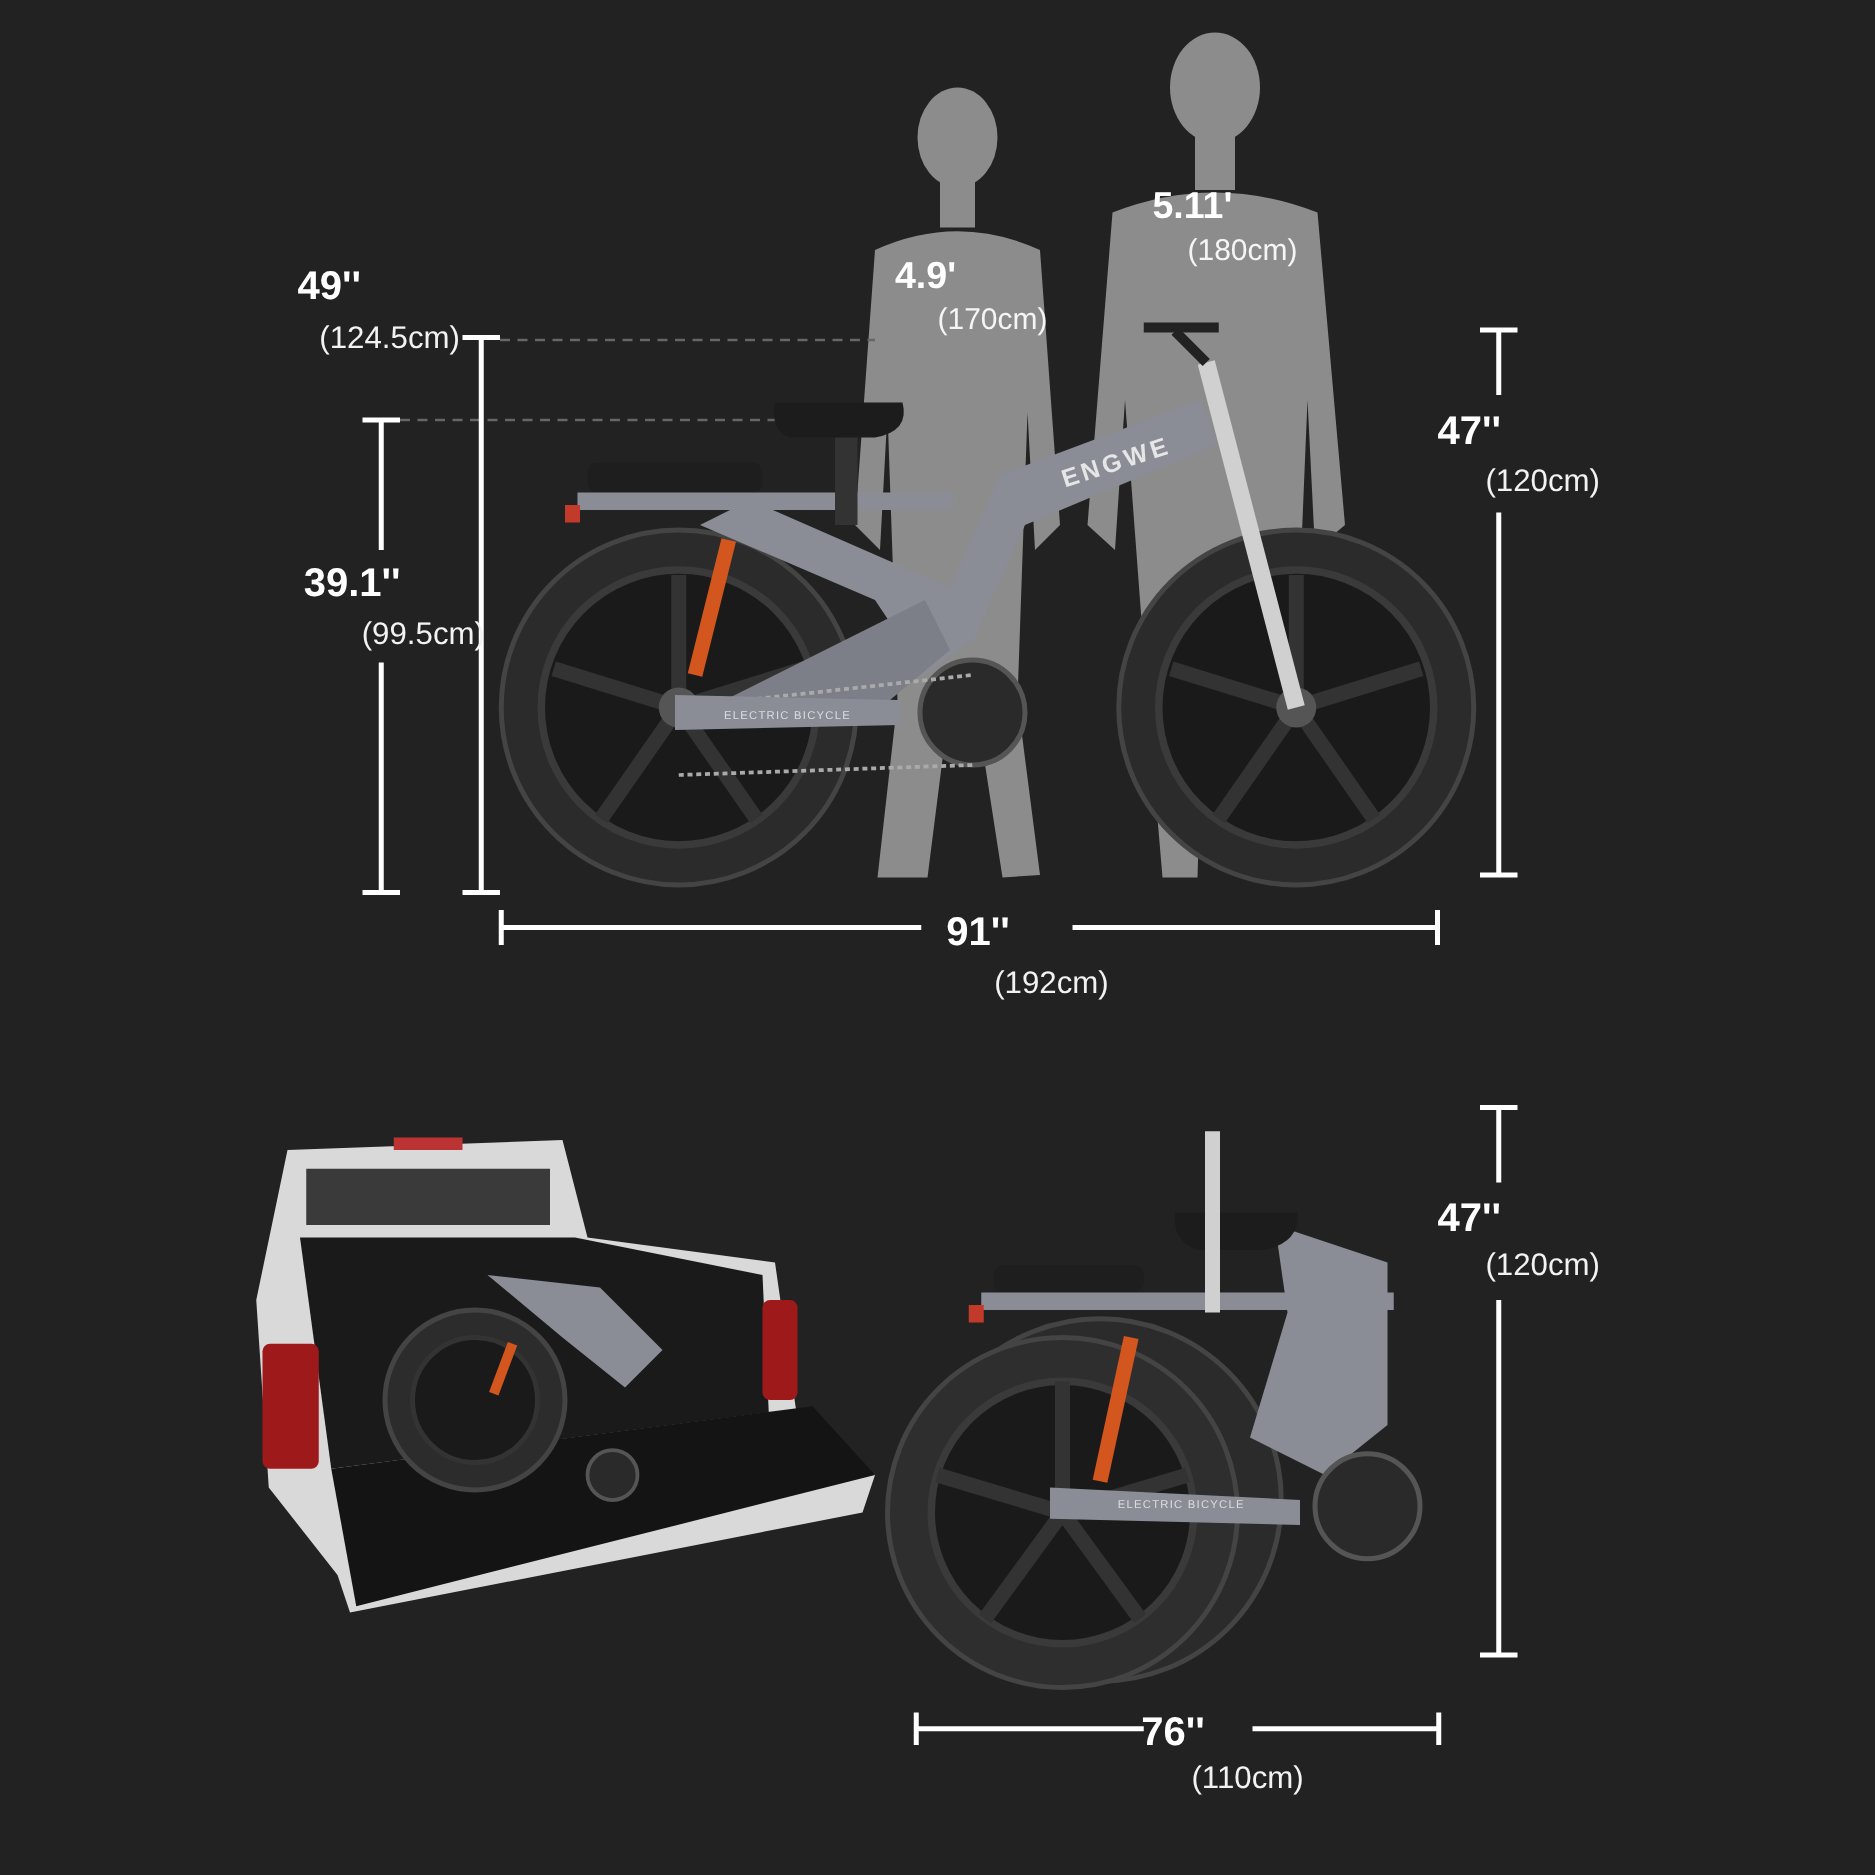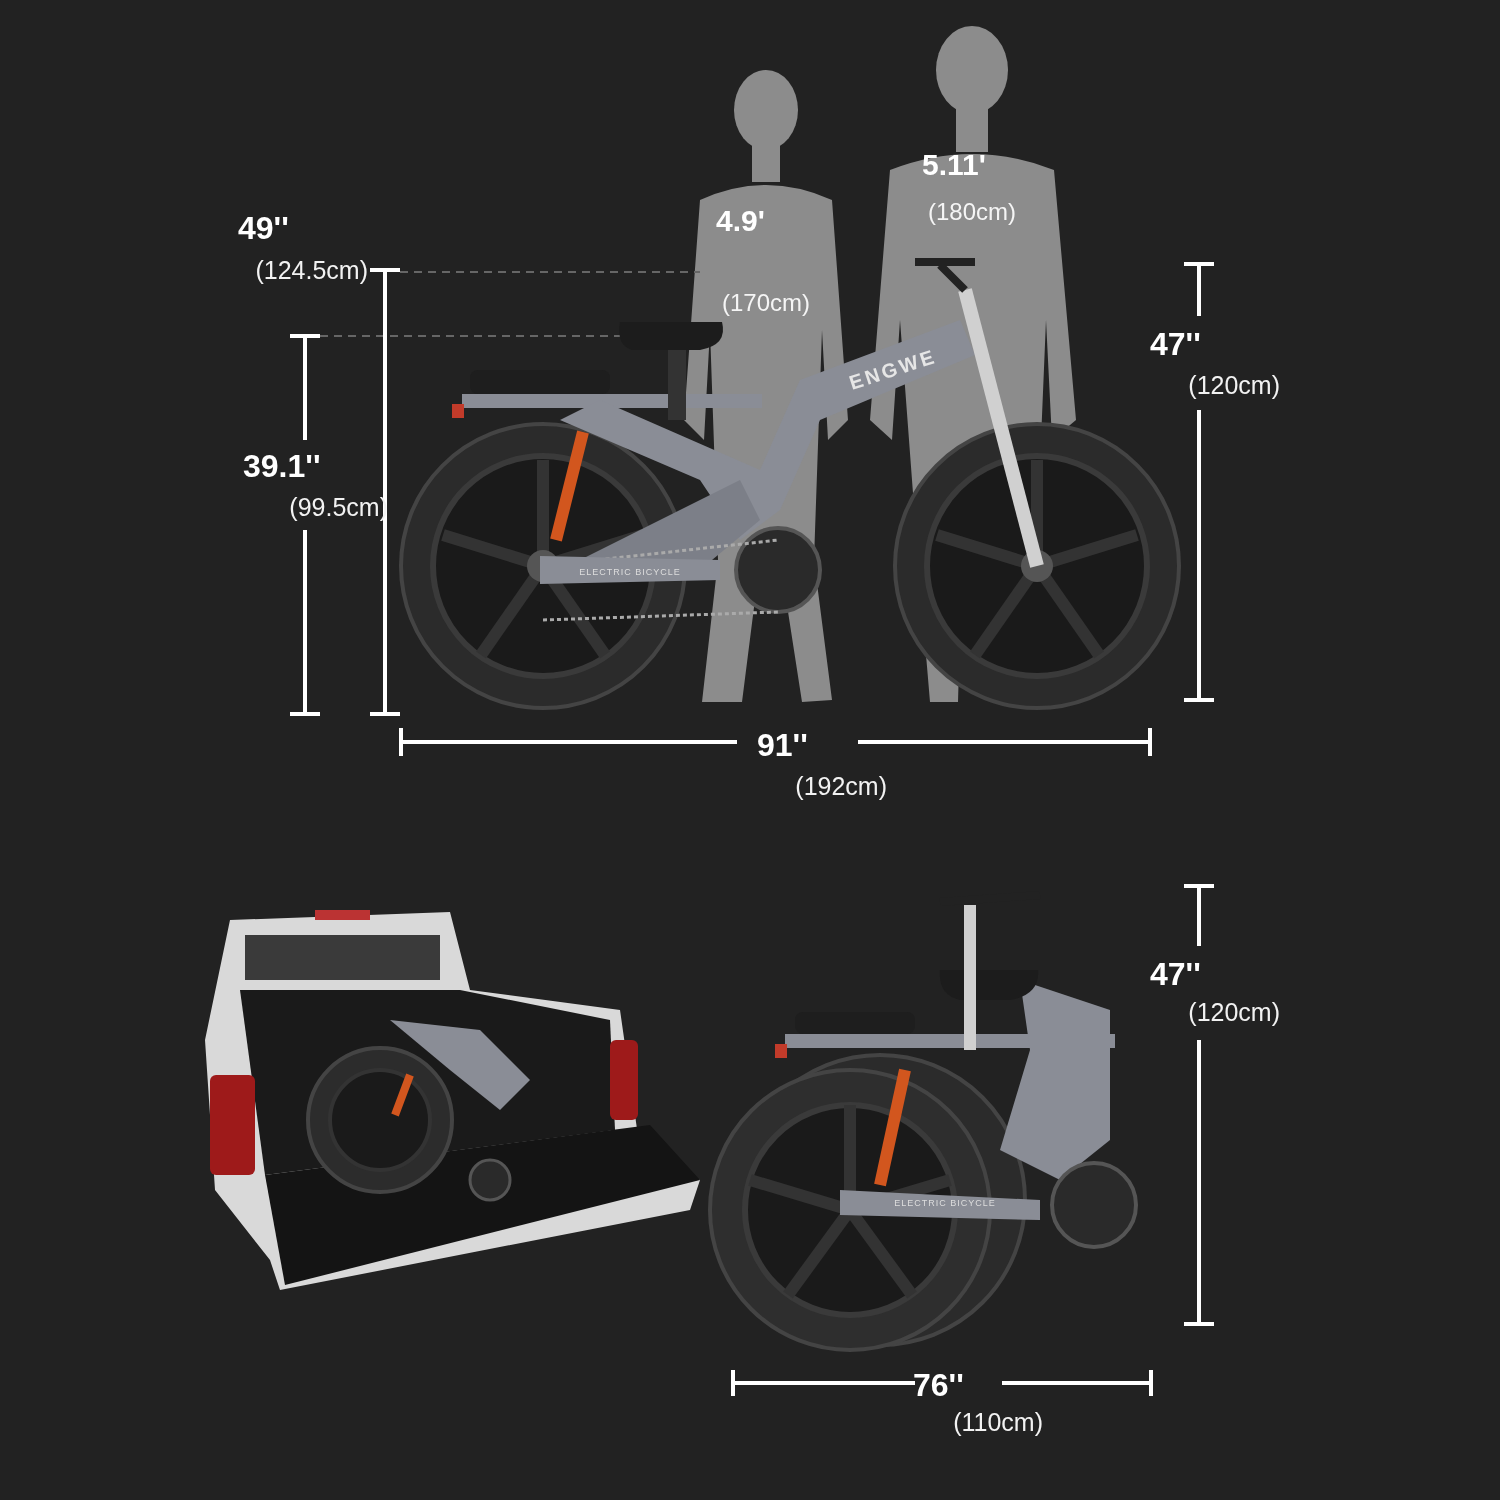--- a/index.html
+++ b/index.html
@@ -163,24 +163,24 @@
   </g>
 </svg>
 
 <div class="abs lbl-main" style="left:238px; top:210px; width:100px;">49''</div>
 <div class="abs lbl-sub" style="left:208px; top:256px; width:160px;">(124.5cm)</div>
 
 <div class="abs lbl-main" style="left:243px; top:448px; width:130px;">39.1''</div>
 <div class="abs lbl-sub" style="left:228px; top:493px; width:160px;">(99.5cm)</div>
 
 <div class="abs sil-main" style="left:716px; top:204px; width:100px;">4.9'</div>
-<div class="abs sil-sub" style="left:700px; top:242px; width:132px;margin-top:47px;">(170cm)</div>
+<div class="abs sil-sub" style="left:728px; top:242px; width:132px;">(170cm)</div>
 
 <div class="abs sil-main" style="left:922px; top:148px; width:100px;">5.11'</div>
-<div class="abs sil-sub" style="left:906px; top:198px; width:132px;">(180cm)</div>
+<div class="abs sil-sub" style="left:906px; top:187px; width:132px;text-align:right;">(180cm)</div>
 
 <div class="abs lbl-main" style="left:1150px; top:326px; width:100px;">47''</div>
 <div class="abs lbl-sub" style="left:1120px; top:371px; width:160px;">(120cm)</div>
 
 <div class="abs lbl-main" style="left:757px; top:727px; width:100px;">91''</div>
 <div class="abs lbl-sub" style="left:727px; top:772px; width:160px;">(192cm)</div>
 
 <div class="abs lbl-main" style="left:1150px; top:956px; width:100px;">47''</div>
 <div class="abs lbl-sub" style="left:1120px; top:998px; width:160px;">(120cm)</div>
 

